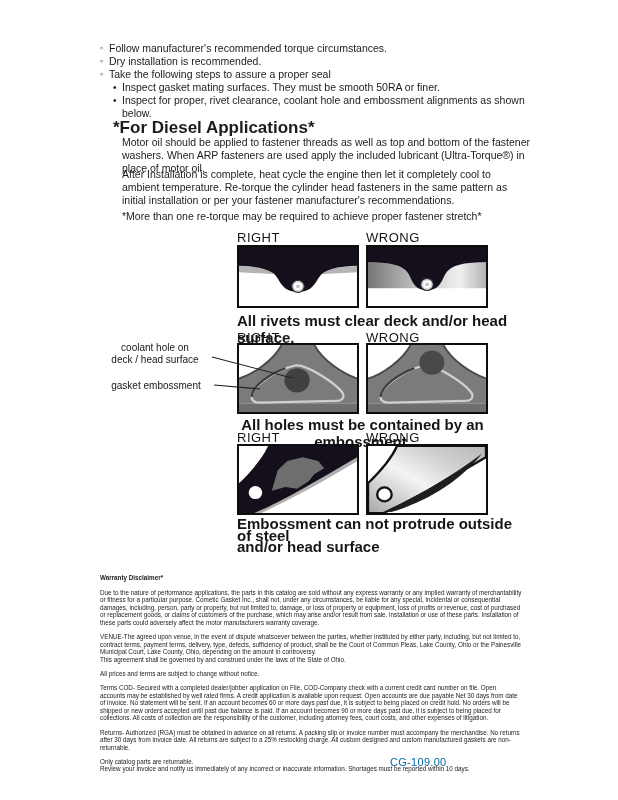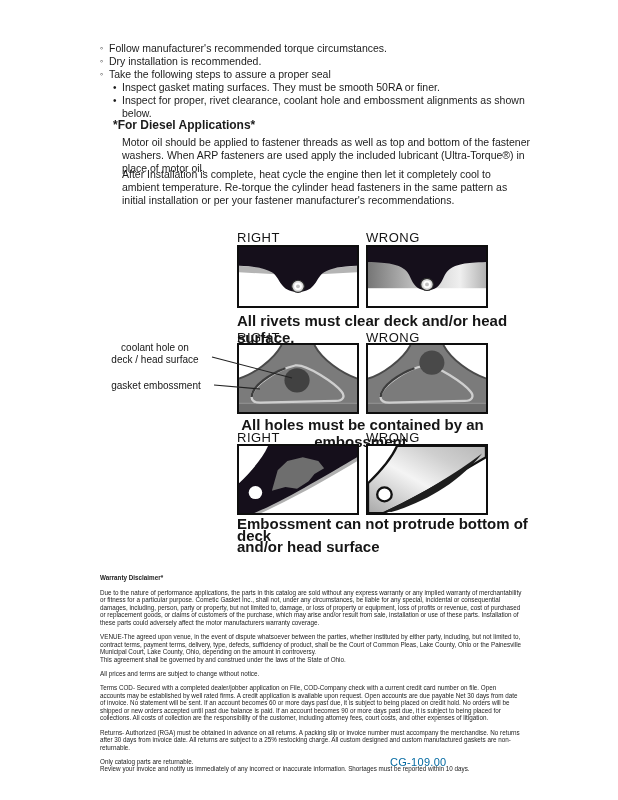--- a/index.html
+++ b/index.html
@@ -7,21 +7,21 @@
   .page{position:relative;width:618px;height:800px;background:#ffffff;margin:0 auto;overflow:hidden;color:#1c1c1c;}
 
   .doc-title{position:absolute;top:20px;left:117px;font-size:13.5px;font-weight:bold;text-decoration:underline;letter-spacing:.2px;}
 
   .bullets{position:absolute;top:42px;left:100px;width:430px;font-size:10.5px;line-height:13px;}
   .b-row{display:flex;}
   .b-mark{width:9px;flex:0 0 9px;font-size:9px;line-height:13px;}
   .sb-row{display:flex;margin-left:13px;}
   .sb-mark{width:9px;flex:0 0 9px;font-size:10px;line-height:13px;}
 
-  .diesel-head{position:absolute;top:118px;left:113px;font-size:12px;font-weight:bold;}
+  .diesel-head{position:absolute;top:118px;left:113px;font-size:17px;font-weight:bold;}
   .para{position:absolute;left:113px;width:409px;font-size:10.5px;line-height:13px;margin-left:9px;}
   .p1{top:136px;}
   .p2{top:168px;}
   .note{top:210px;}
 
   .dia-row{position:absolute;left:100px;width:430px;}
   .row1{top:230px;height:96px;}
   .row2{top:330px;height:100px;}
   .row3{top:430px;height:112px;}
   .dia-label{position:absolute;top:0;width:122px;text-align:left;font-size:13px;letter-spacing:.5px;color:#141414;}
@@ -75,20 +75,21 @@
     </div>
     <div class="sb-row">
       <span class="sb-mark">•</span>
       <span>Inspect for proper, rivet clearance, coolant hole and embossment alignments as shown below.</span>
     </div>
   </div>
 
   <div class="diesel-head">*For Diesel Applications*</div>
   <div class="para p1">Motor oil should be applied to fastener threads as well as top and bottom of the fastener washers. When ARP fasteners are used apply the included lubricant (Ultra-Torque®) in place of motor oil.</div>
   <div class="para p2">After Installation is complete, heat cycle the engine then let it completely cool to ambient temperature. Re-torque the cylinder head fasteners in the same pattern as initial installation or per your fastener manufacturer's recommendations.</div>
+  <div class="para note">*More than one re-torque may be required to achieve proper fastener stretch*</div>
 
   <div class="dia-row row1">
     <div class="dia-label lab-l">RIGHT</div>
     <div class="dia-label lab-r">WRONG</div>
     <div class="dia-box box-l">
       <svg viewBox="0 0 122 63" preserveAspectRatio="none">
         <rect x="0" y="0" width="122" height="63" fill="#ffffff"></rect>
         <polygon points="0,20 44,24 38,29 0,27" fill="#b4b4b4"></polygon>
         <polygon points="122,20 78,24 84,29 122,27" fill="#b4b4b4"></polygon>
         <path d="M0,0 H122 V20 C105,21 96,22 88,27 C79,32.5 80,48 61,48 C42,48 43,32.5 34,27 C26,22 17,21 0,20 Z" fill="#150f1b"></path>
@@ -187,21 +188,21 @@
             <stop offset="1" stop-color="#b7b7b7"></stop>
           </linearGradient>
         </defs>
         <rect x="0" y="0" width="122" height="72" fill="#ffffff"></rect>
         <path d="M30,0 H122 V12 C92,30 48,58 16,72 H0 V40 C12,28 24,14 30,0 Z" fill="url(#g2)" stroke="#111111" stroke-width="2.4"></path>
         <path d="M18,70 C55,52 90,30 118,8 C95,38 60,60 24,71 Z" fill="#1e1e1e"></path>
         <circle cx="17" cy="52" r="7.5" fill="#ffffff" stroke="#111111" stroke-width="2.4"></circle>
       </svg>
     </div>
     <div class="cap cap3">
-      <div>Embossment can not protrude bottom of deck</div>
+      <div>Embossment can not protrude outside of steel</div>
       <div>and/or head surface</div>
     </div>
   </div>
 
   <div class="legal">
     <div class="lh">Warranty Disclaimer*</div>
     <p class="lp">Due to the nature of performance applications, the parts in this catalog are sold without any express warranty or any implied warranty of merchantability or fitness for a particular purpose.  Cometic Gasket Inc., shall not, under any circumstances, be liable for any special, incidental or consequential damages, including, person, party or property, but not limited to, damage, or loss of property or equipment, loss of profits or revenue, cost of purchased or replacement goods, or claims of customers of the purchase, which may arise and/or result from sale, installation or use of these parts.  Installation of these parts could adversely affect the motor manufacturers warranty coverage.</p>
     <p class="lp0">VENUE-The agreed upon venue, in the event of dispute whatsoever between the parties, whether instituted by either party, including, but not limited to, contract terms, payment terms, delivery, type, defects, sufficiency of product, shall be the Court of Common Pleas, Lake County, Ohio or the Painesville Municipal Court, Lake County, Ohio, depending on the amount in controversy.</p>
     <p class="lp">This agreement shall be governed by and construed under the laws of the State of Ohio.</p>
     <p class="lp">All prices and terms are subject to change without notice.</p>

